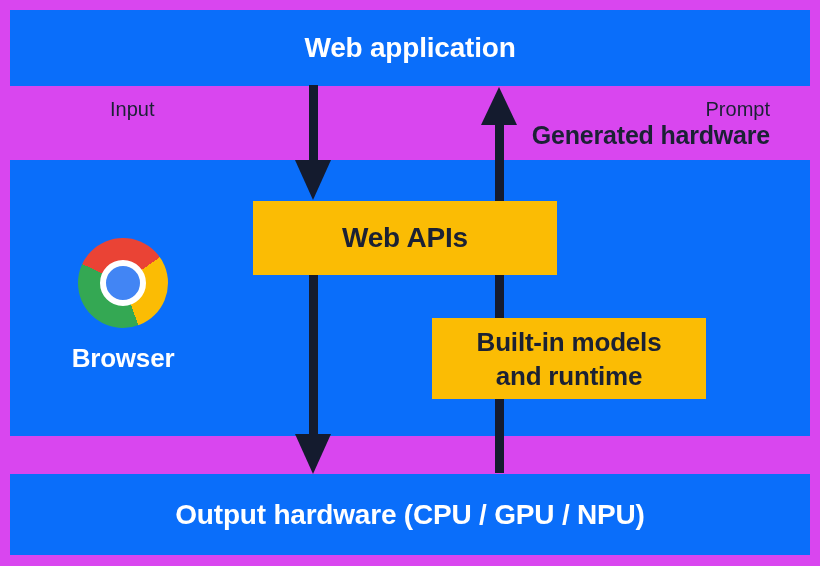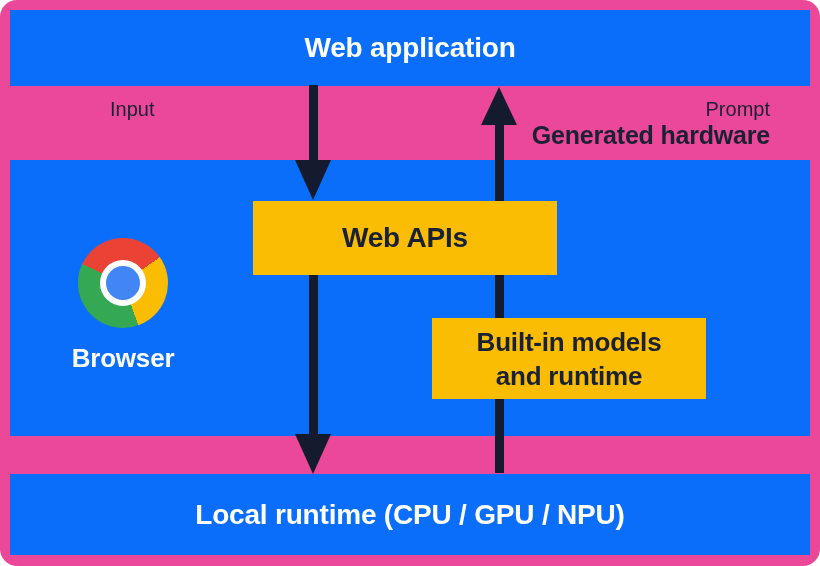--- a/index.html
+++ b/index.html
@@ -8,23 +8,22 @@
     --arrow_dark:#141B2E;
     --text_dark:#1B2134;
     --text_light:#FFFFFF;
     --chrome_red:#EA4335;
     --chrome_yellow:#FBBC04;
     --chrome_green:#34A853;
     --chrome_blue:#4285F4;
   }
   html,body{margin:0;padding:0;background:#fff;}
   .stage{
-    position:relative;width:820px;height:566px;background:#ec4899;overflow:hidden;
+    position:relative;width:820px;height:566px;background:#d946ef;overflow:hidden;
     font-family:"Liberation Sans",sans-serif;
-    border-radius:17px;
   }
   .band{
     position:absolute;left:10px;width:800px;background:var(--panel_blue);
     display:flex;align-items:center;justify-content:center;
   }
   .band-label{
     color:var(--text_light);font-weight:bold;font-size:28px;letter-spacing:-0.2px;
   }
   .band.top{top:10px;height:76px;z-index:1;}
   .band.middle{top:160px;height:276px;z-index:0;}
@@ -113,16 +112,16 @@
 
   <div class="ybox builtin">
     <div>Built-in models</div>
     <div>and runtime</div>
   </div>
   <div class="ybox web-apis">
     <span>Web APIs</span>
   </div>
 
   <div class="band bottom">
-    <span class="band-label">Local runtime (CPU / GPU / NPU)</span>
+    <span class="band-label">Output hardware (CPU / GPU / NPU)</span>
   </div>
 
 </div>
 
 </body></html>

